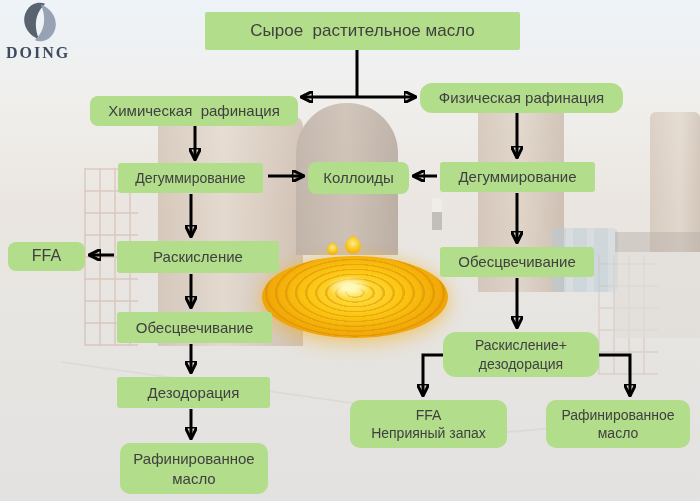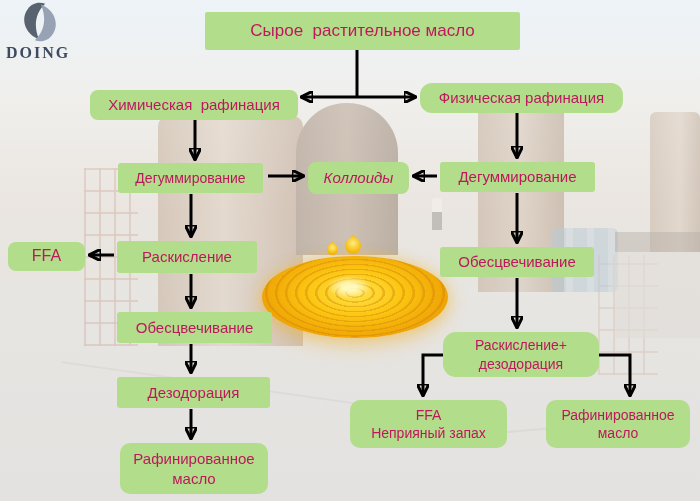--- a/index.html
+++ b/index.html
@@ -43,31 +43,31 @@
       radial-gradient(ellipse at 50% 45%,#ffe34a 0%,#fcc713 35%,#f3ae08 60%,#ec9c06 80%,#e89f10 100%);
     box-shadow:0 8px 20px rgba(238,170,30,.35), 0 0 14px rgba(250,190,40,.45);}
   .drop{background:radial-gradient(circle at 38% 38%,#ffeC82 0%,#f7bf12 55%,#e89a06 100%);
     border-radius:0 50% 50% 50%;transform:rotate(45deg);position:absolute;}
   .drop-1{left:327px;top:244px;width:11px;height:11px;}
   .drop-2{left:345px;top:238px;width:16px;height:16px;}
   
   .arrows{position:absolute;left:0;top:0;z-index:3;}
   .arrows path{stroke:#000;stroke-width:3;fill:none;}
   
-  .node{position:absolute;z-index:4;background:#b2dd8b;color:#be185d;
+  .node{position:absolute;z-index:4;background:#b2dd8b;color:#404040;
     display:flex;align-items:center;justify-content:center;text-align:center;
     white-space:pre-wrap;line-height:1.3;}
   .n-crude{left:205px;top:12px;width:315px;height:38px;font-size:17px;border-radius:2px;}
-  .n-chemical{left:90px;top:90px;width:208px;height:30px;font-size:15px;border-radius:8px;}
+  .n-chemical{left:90px;top:96px;width:208px;height:30px;font-size:15px;border-radius:8px;}
   .n-physical{left:420px;top:83px;width:203px;height:30px;font-size:15px;border-radius:12px;}
   .n-degum-left{left:118px;top:163px;width:145px;height:30px;font-size:14px;border-radius:3px;}
-  .n-colloids{left:308px;top:162px;width:101px;height:32px;font-size:15px;border-radius:8px;font-style:italic;}
+  .n-colloids{left:308px;top:162px;width:101px;height:32px;font-size:15px;border-radius:8px;}
   .n-degum-right{left:440px;top:162px;width:155px;height:30px;font-size:15px;border-radius:3px;}
   .n-ffa-left{left:8px;top:242px;width:77px;height:29px;font-size:16px;border-radius:8px;}
-  .n-deacid{left:117px;top:241px;width:140px;height:32px;font-size:15px;border-radius:3px;}
+  .n-deacid{left:117px;top:241px;width:162px;height:32px;font-size:15px;border-radius:3px;}
   .n-bleach-right{left:440px;top:247px;width:154px;height:30px;font-size:15px;border-radius:3px;}
   .n-bleach-left{left:117px;top:312px;width:155px;height:31px;font-size:15px;border-radius:3px;}
   .n-deacid-deodor{left:443px;top:332px;width:156px;height:45px;font-size:14px;border-radius:13px;}
   .n-deodor{left:117px;top:377px;width:153px;height:31px;font-size:15px;border-radius:3px;}
   .n-ffa-smell{left:350px;top:400px;width:157px;height:48px;font-size:14px;border-radius:10px;}
   .n-refined-right{left:546px;top:400px;width:144px;height:48px;font-size:14px;border-radius:10px;}
   .n-refined-left{left:120px;top:443px;width:148px;height:51px;font-size:15px;border-radius:10px;}
   
   .logo{position:absolute;left:6px;top:2px;z-index:5;width:80px;text-align:left;}
   .logo-mark{margin-left:8px;}

